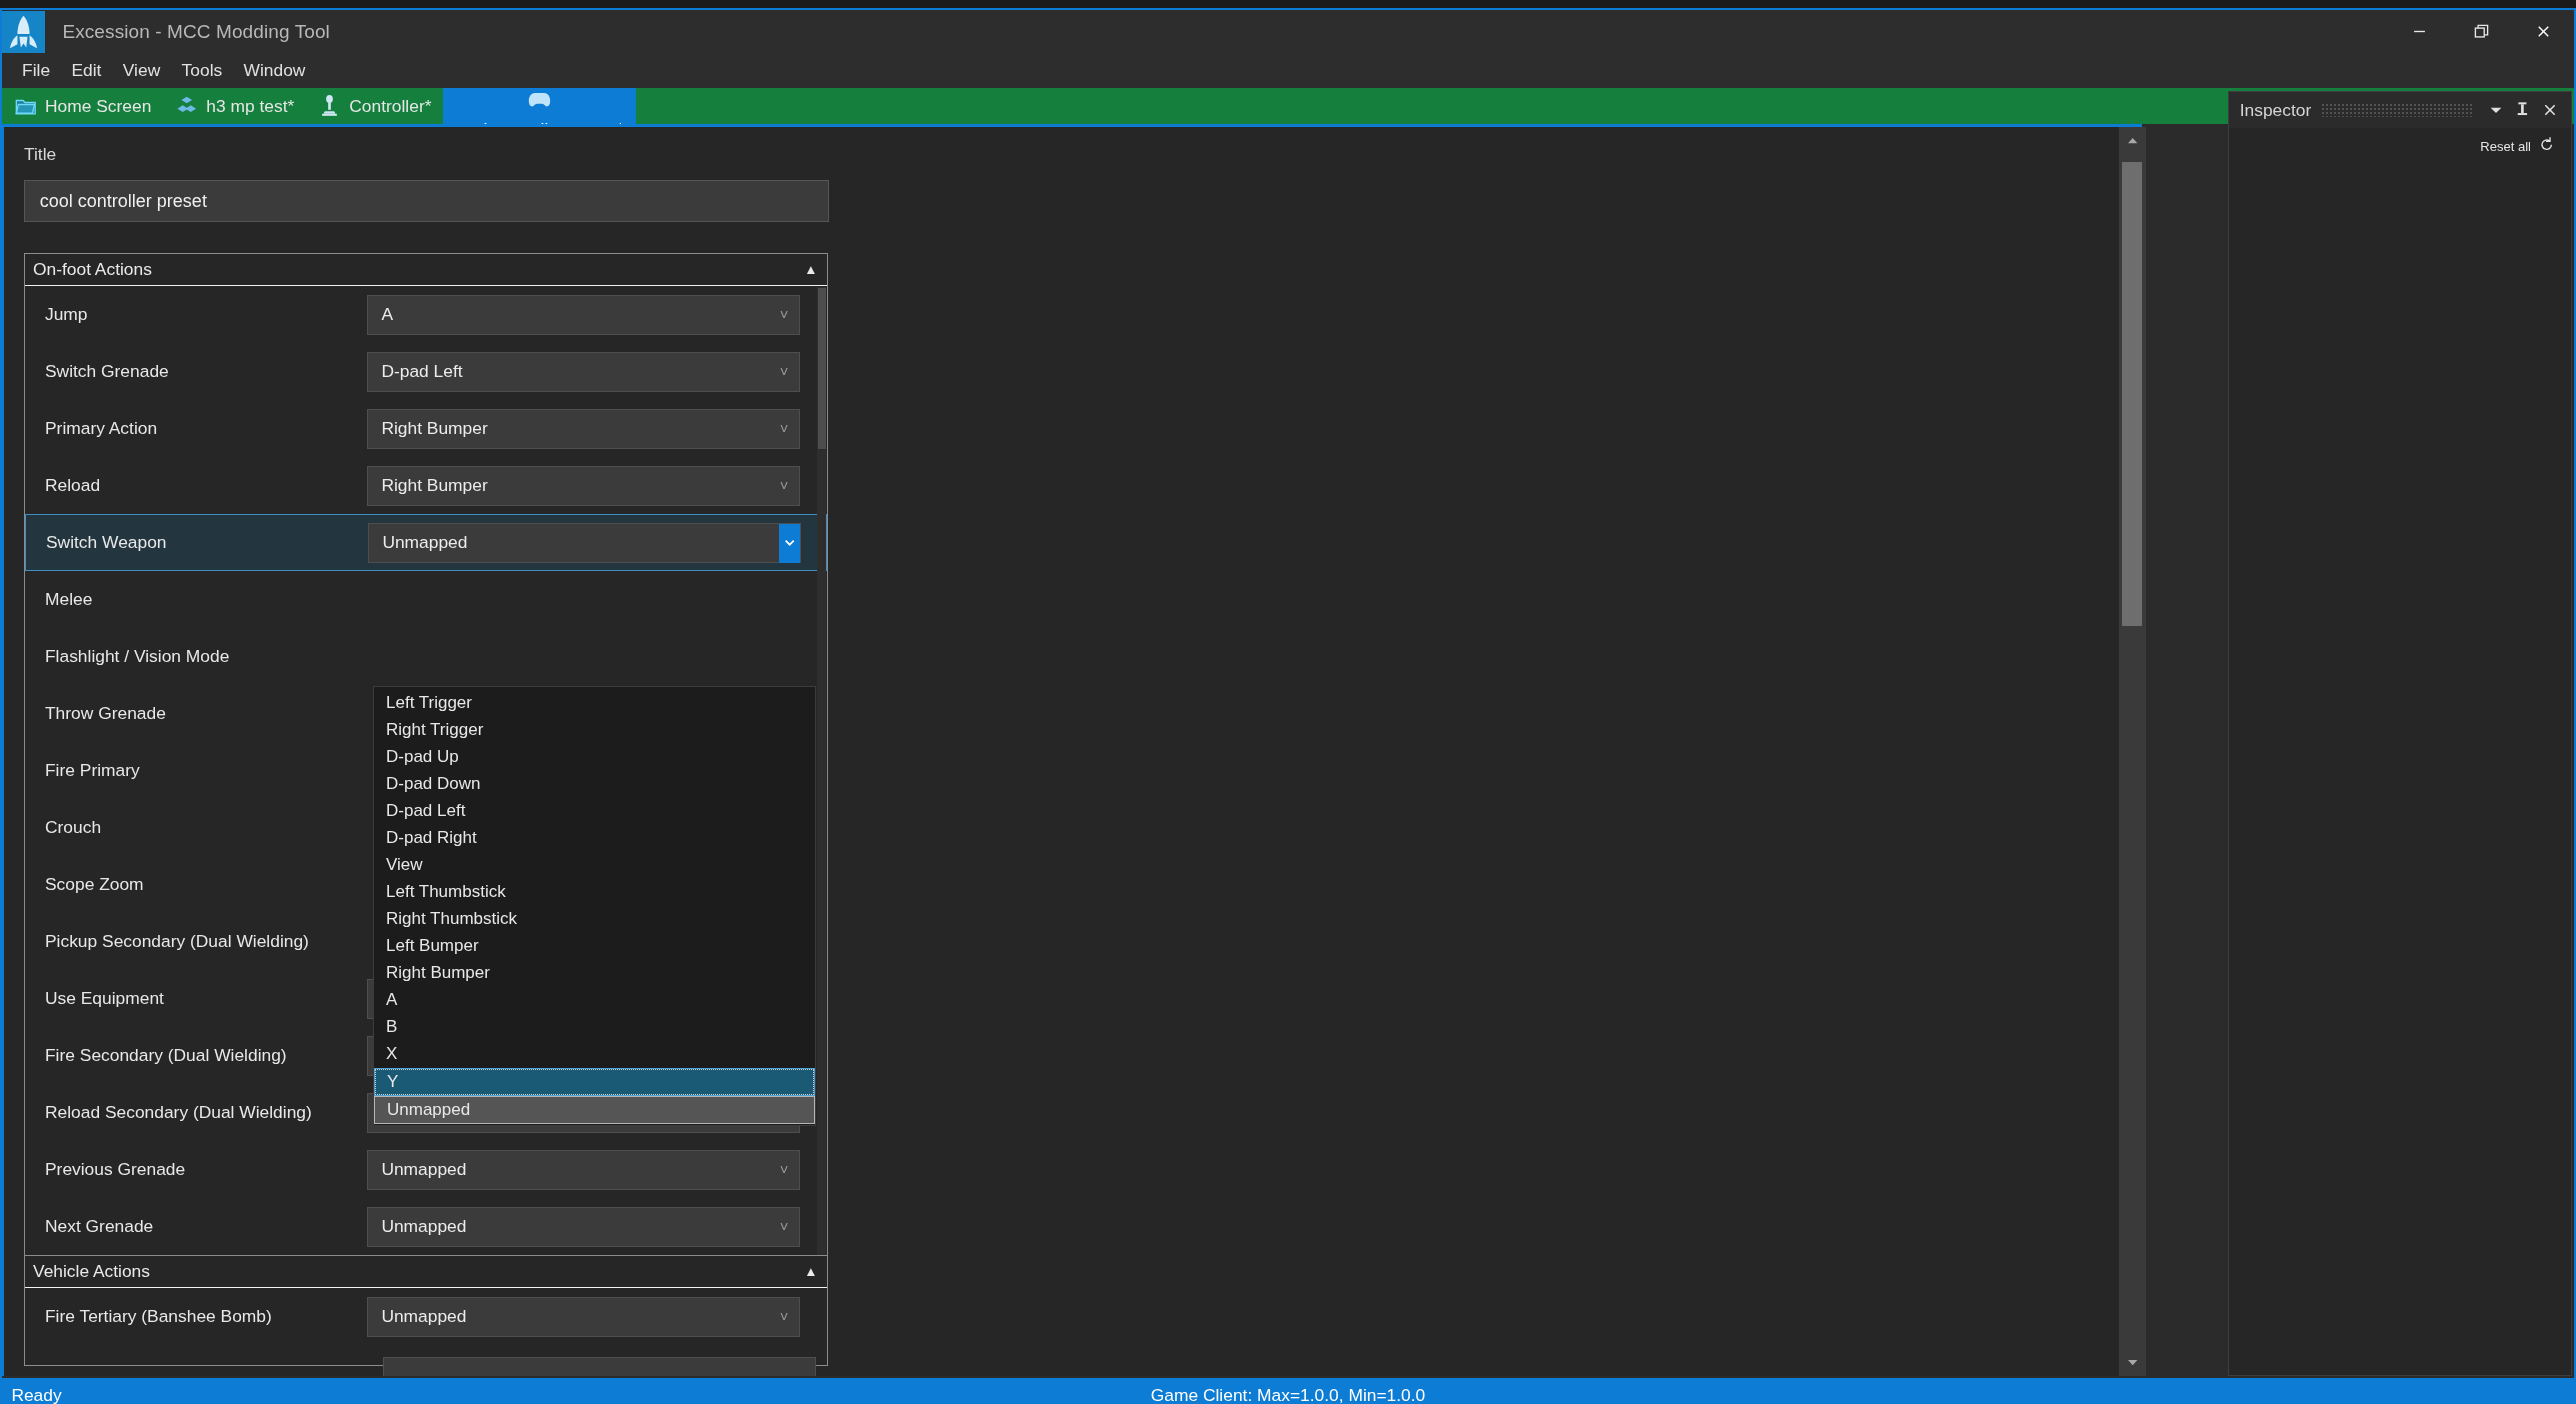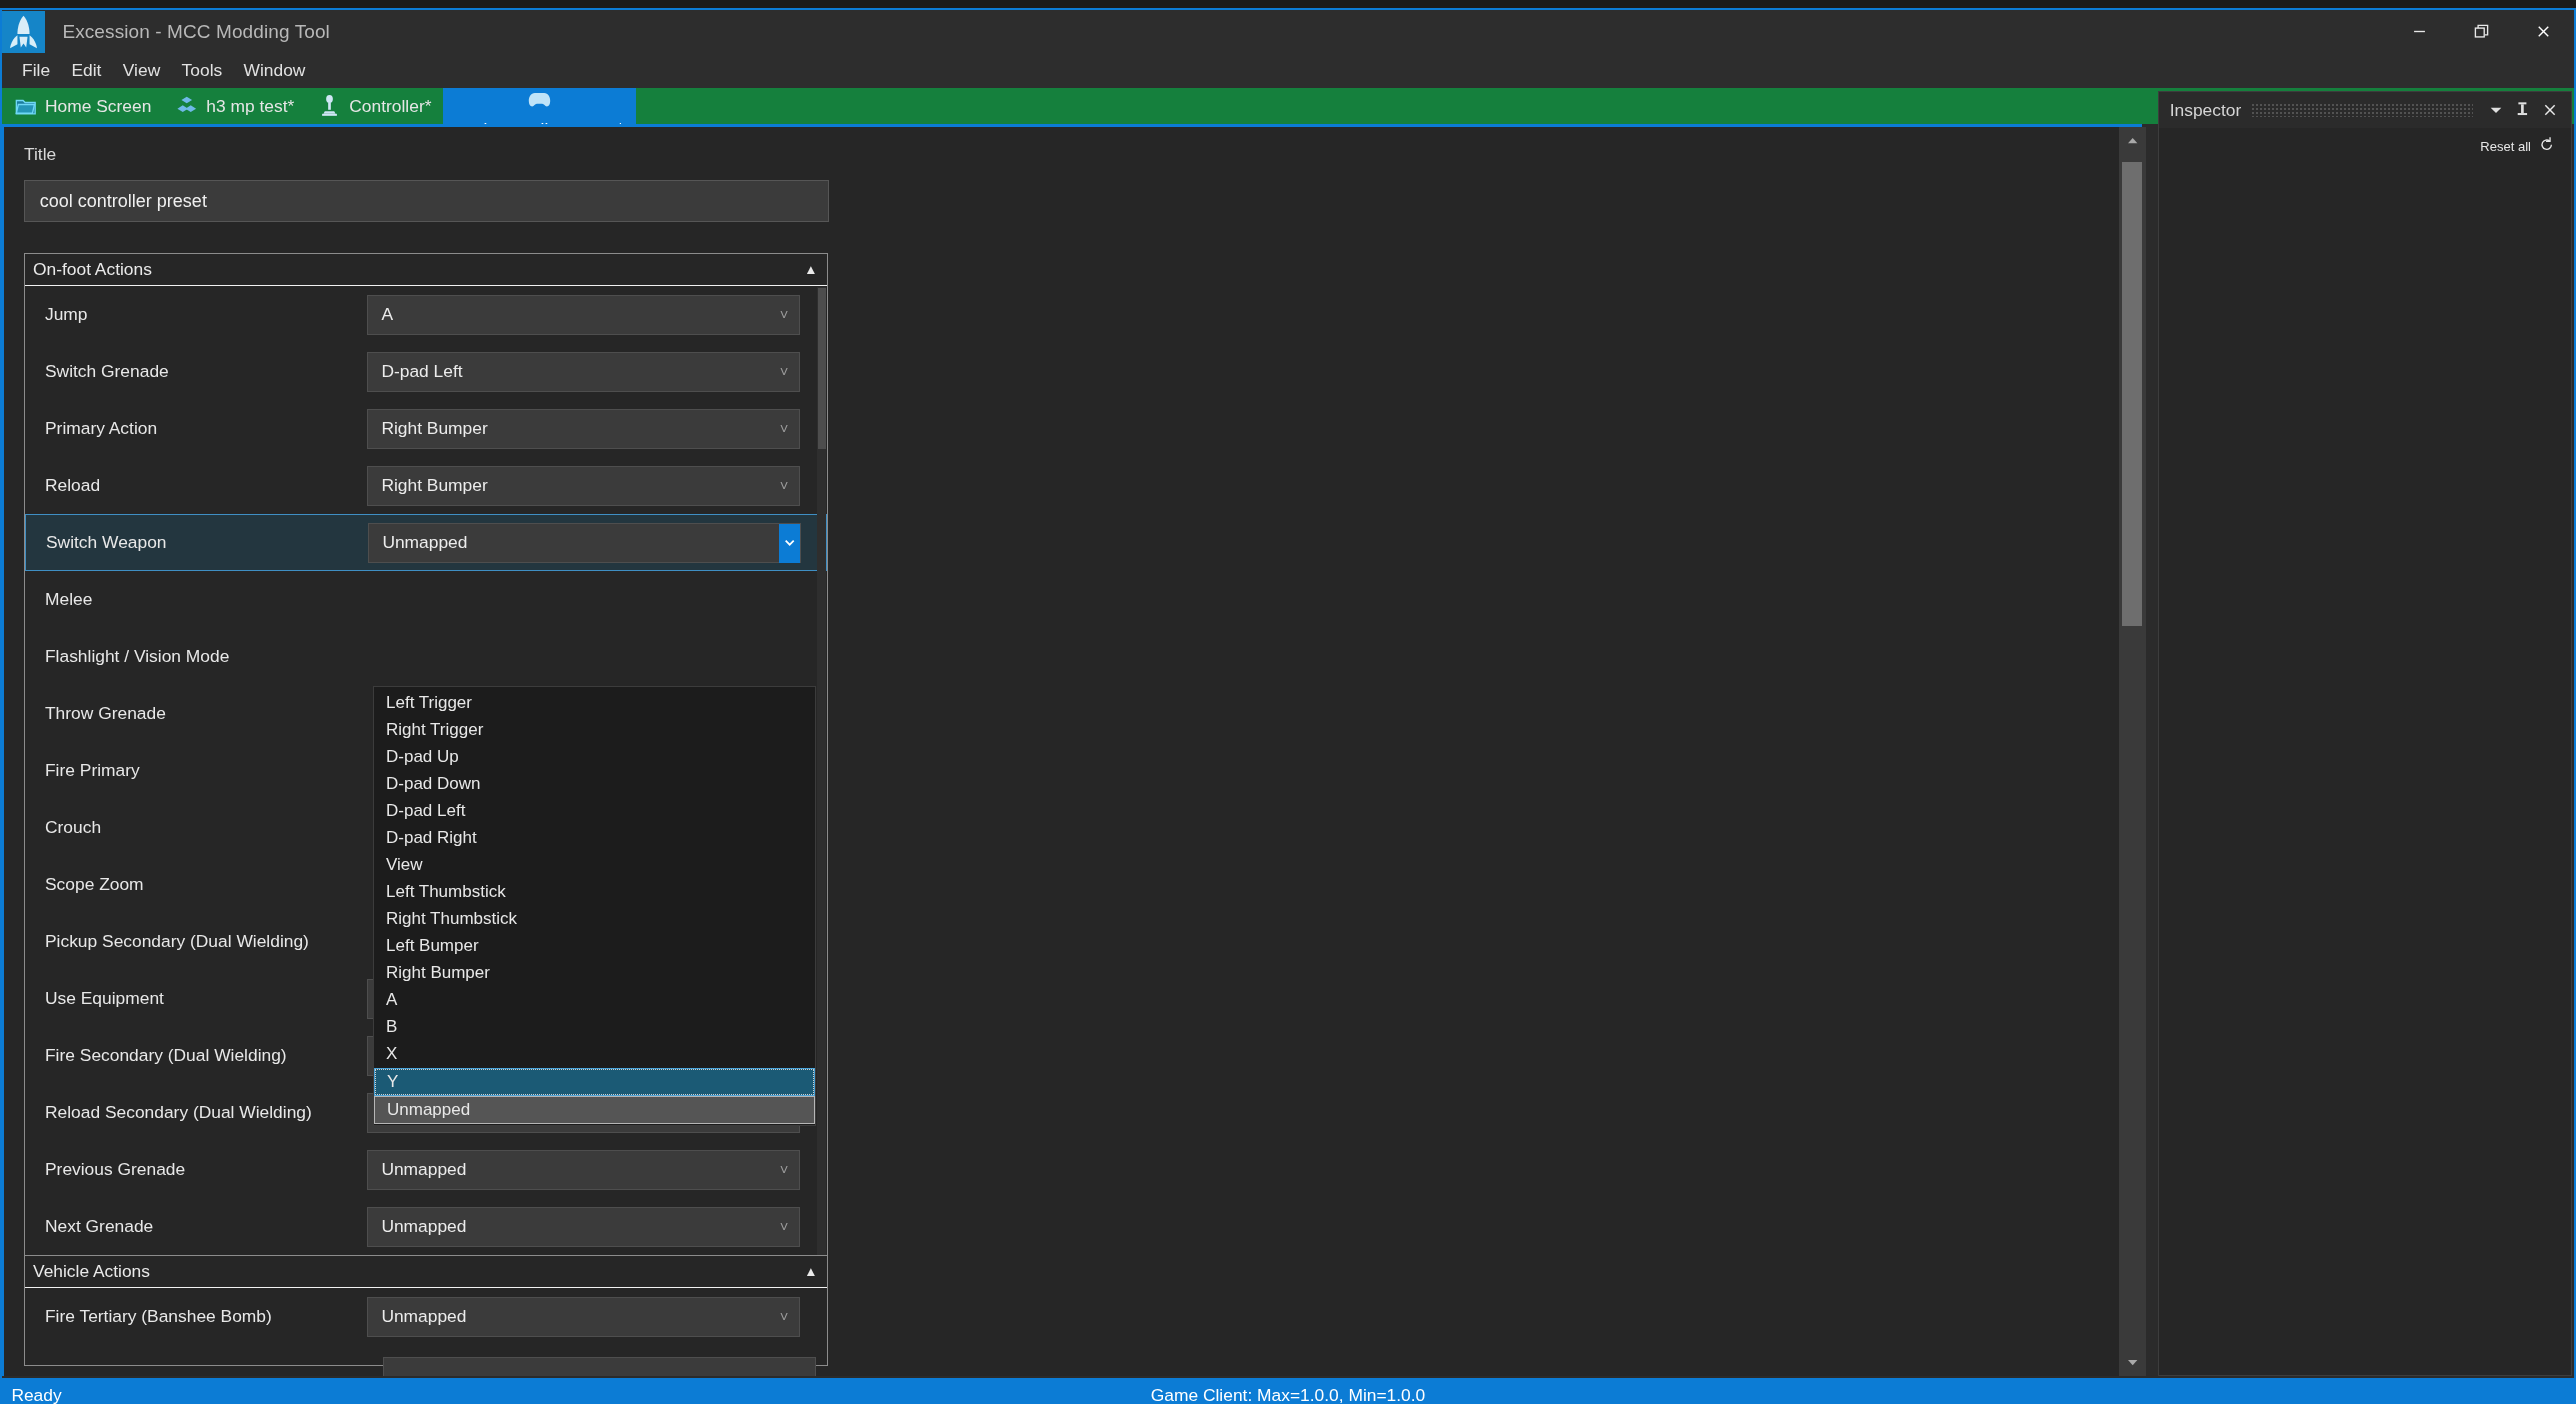--- a/index.html
+++ b/index.html
@@ -214,21 +214,21 @@
   }
   .doc-scrollbar .sb-arrow.up { top: 0; }
   .doc-scrollbar .sb-arrow.down { bottom: 0; }
   .doc-scrollbar .sb-thumb {
     position: absolute; left: 3.4px; width: 20px; top: 35px; height: 464px;
     background: #6e6e6e;
   }
 
   
   .inspector {
-    position: absolute; top: 81px; right: 2px; width: 414px; bottom: 36px;
+    position: absolute; top: 81px; right: 2px; width: 344px; bottom: 36px;
     background: #262626;
     border: 0.7px solid #3d3d3d;
   }
   .insp-header {
     height: 36px; display: flex; align-items: center;
     padding: 0 8px 0 10.7px;
     background: #2b2b2b;
   }
   .insp-title { font-size: 17.4px; color: #d5d5d5; white-space: nowrap; }
   .insp-grip {

